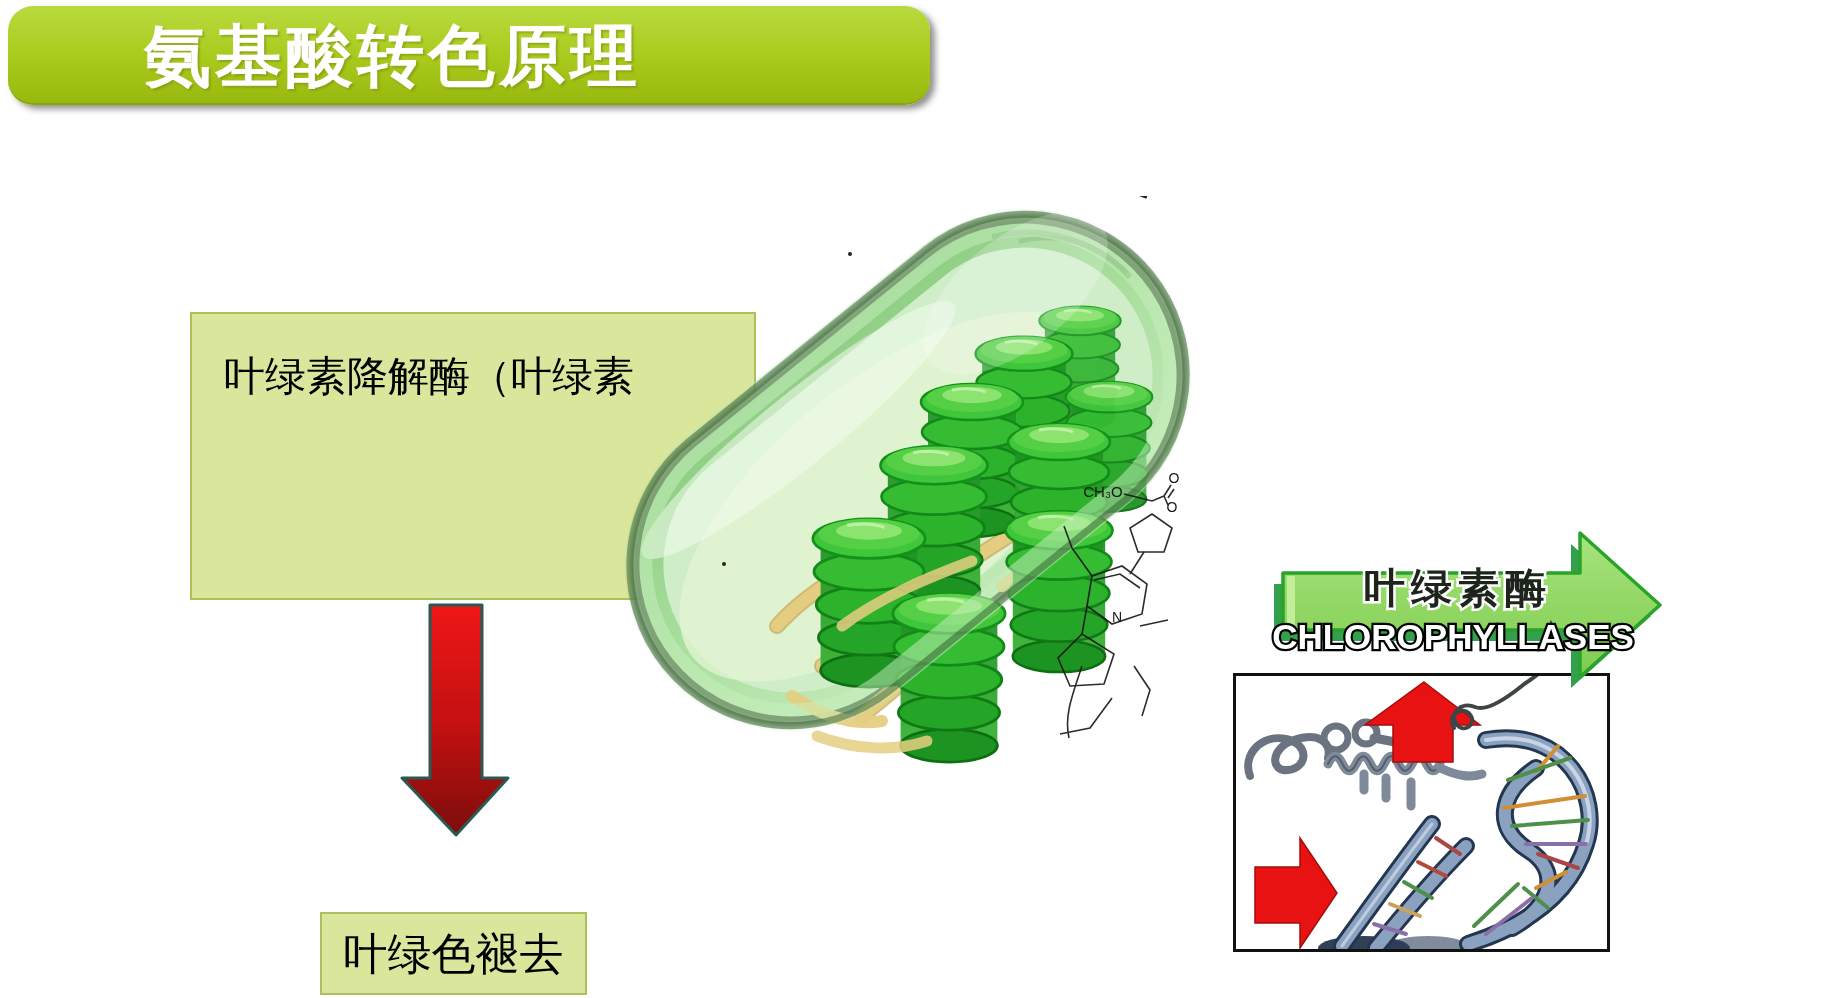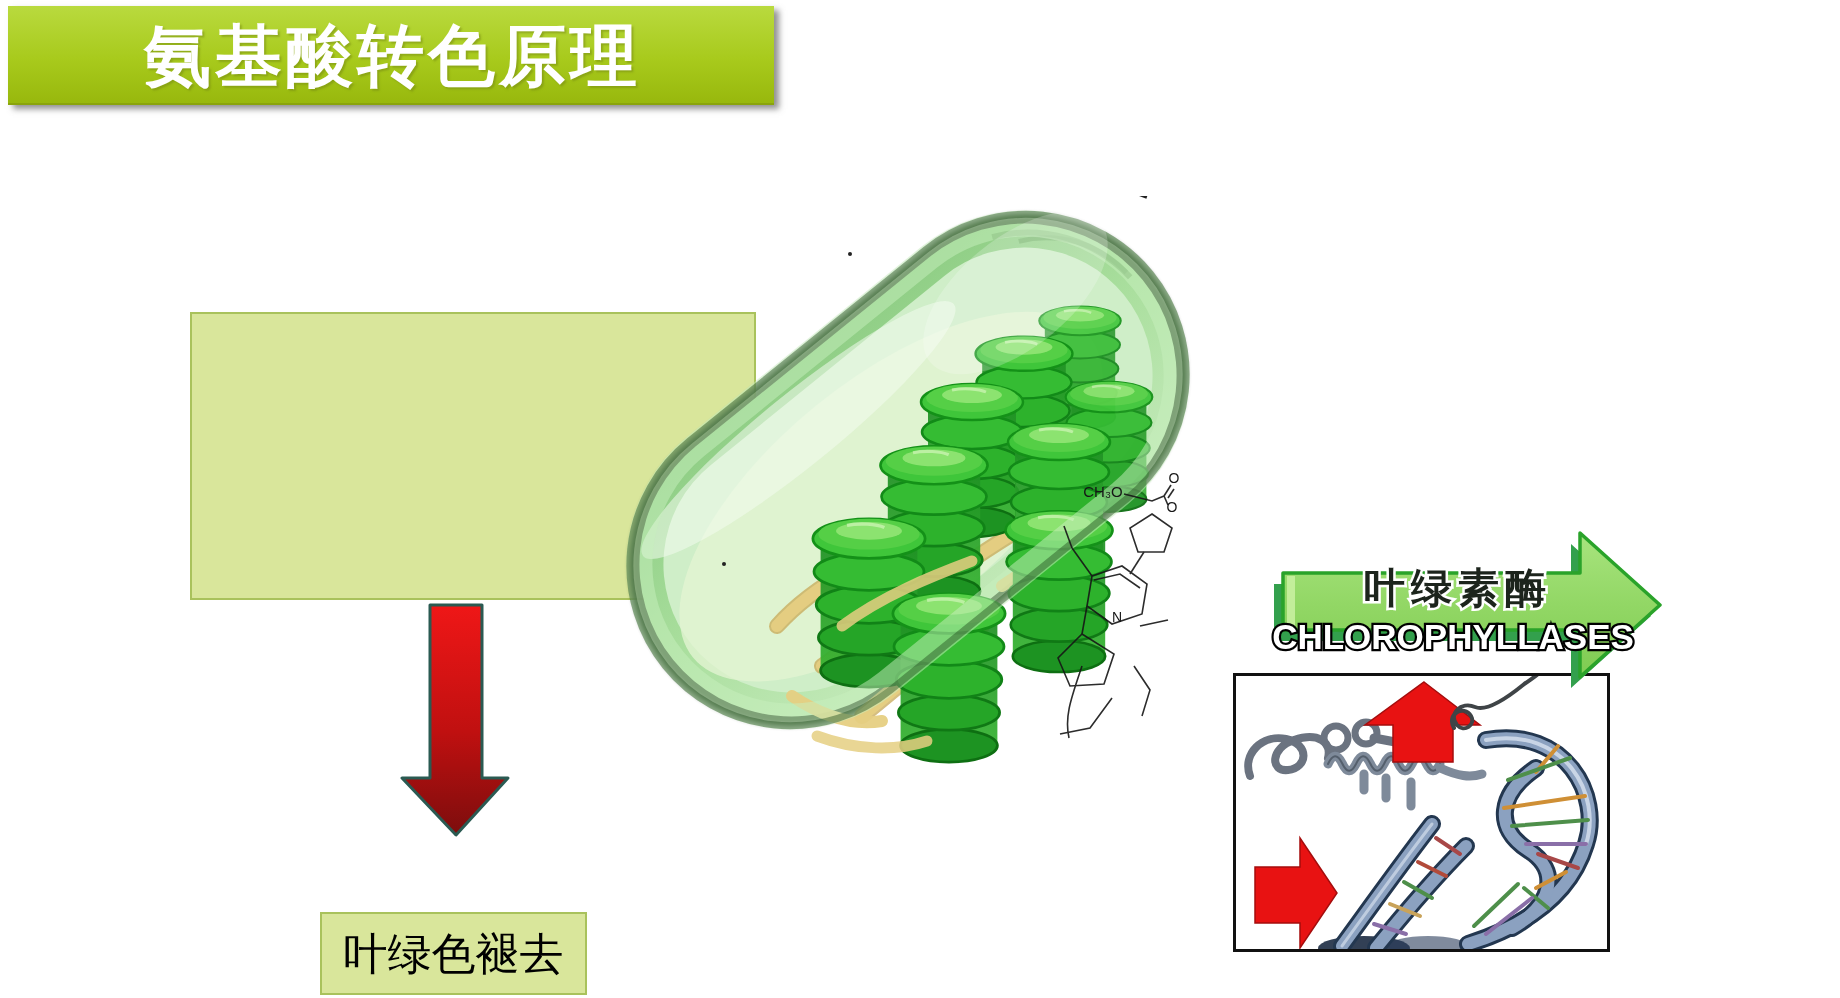--- a/index.html
+++ b/index.html
@@ -2,24 +2,25 @@
 <html><head>
 <meta charset="utf-8">
 <style>
   html,body{margin:0;padding:0;background:#ffffff;}
   .stage{
     position:relative;width:1840px;height:998px;background:#ffffff;
     overflow:hidden;font-family:"Liberation Sans","DejaVu Sans",sans-serif;
   }
   
   .banner{
-    position:absolute;left:8px;top:6px;width:766px;height:97px;
+    position:absolute;left:8px;top:6px;width:922px;height:97px;
     background:linear-gradient(180deg,#b9da3e 0%,#a8ca1c 55%,#98b80d 100%);
     box-shadow:5px 4px 6px rgba(110,110,110,.75);
     border-bottom:2px solid #8aa40c;
+    border-radius:25px;
   }
   .banner .title{
     position:absolute;left:136px;top:0;height:97px;line-height:99px;
     font-size:67px;font-weight:bold;color:#ffffff;letter-spacing:4px;
     font-family:"Liberation Sans","DejaVu Sans",sans-serif;
     text-shadow:2px 2px 2px rgba(120,140,20,.55);
     white-space:nowrap;
   }
   
   .gbox{
@@ -49,20 +50,21 @@
 </head>
 <body>
 
 <div class="stage">
 
   <div class="banner">
     <div class="title">氨基酸转色原理</div>
   </div>
 
   <div class="gbox point-box">
+    <div class="point-line">叶绿素降解酶（叶绿素</div>
   </div>
 
   <svg class="abs" style="left:396px;top:600px;" width="116" height="240" viewBox="0 0 116 240">
     <defs>
       <linearGradient id="redG" x1="0" y1="0" x2="0" y2="1">
         <stop offset="0" stop-color="#ef1717"></stop>
           <stop offset="0.55" stop-color="#c01010"></stop>
           <stop offset="1" stop-color="#7c0d0d"></stop>
       </linearGradient>
     </defs>

